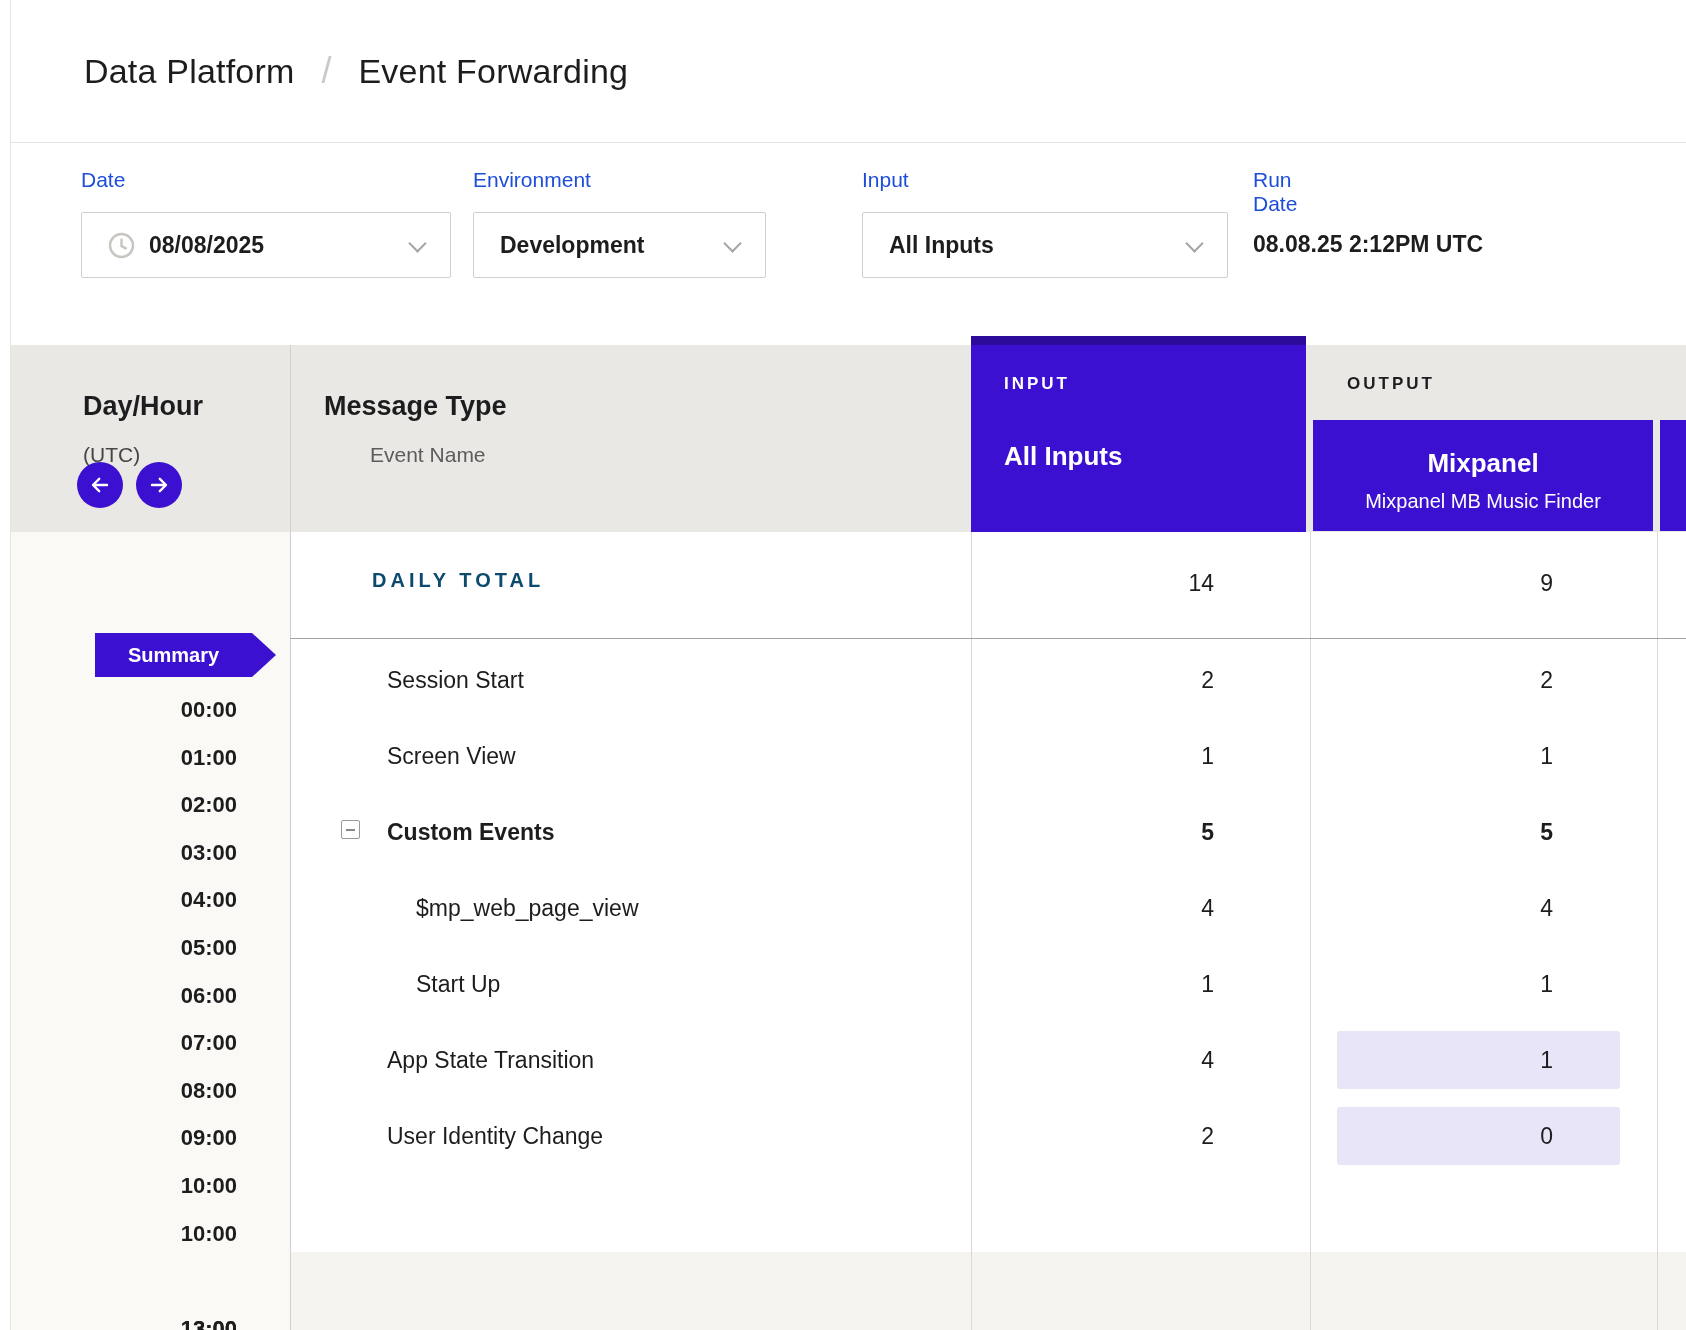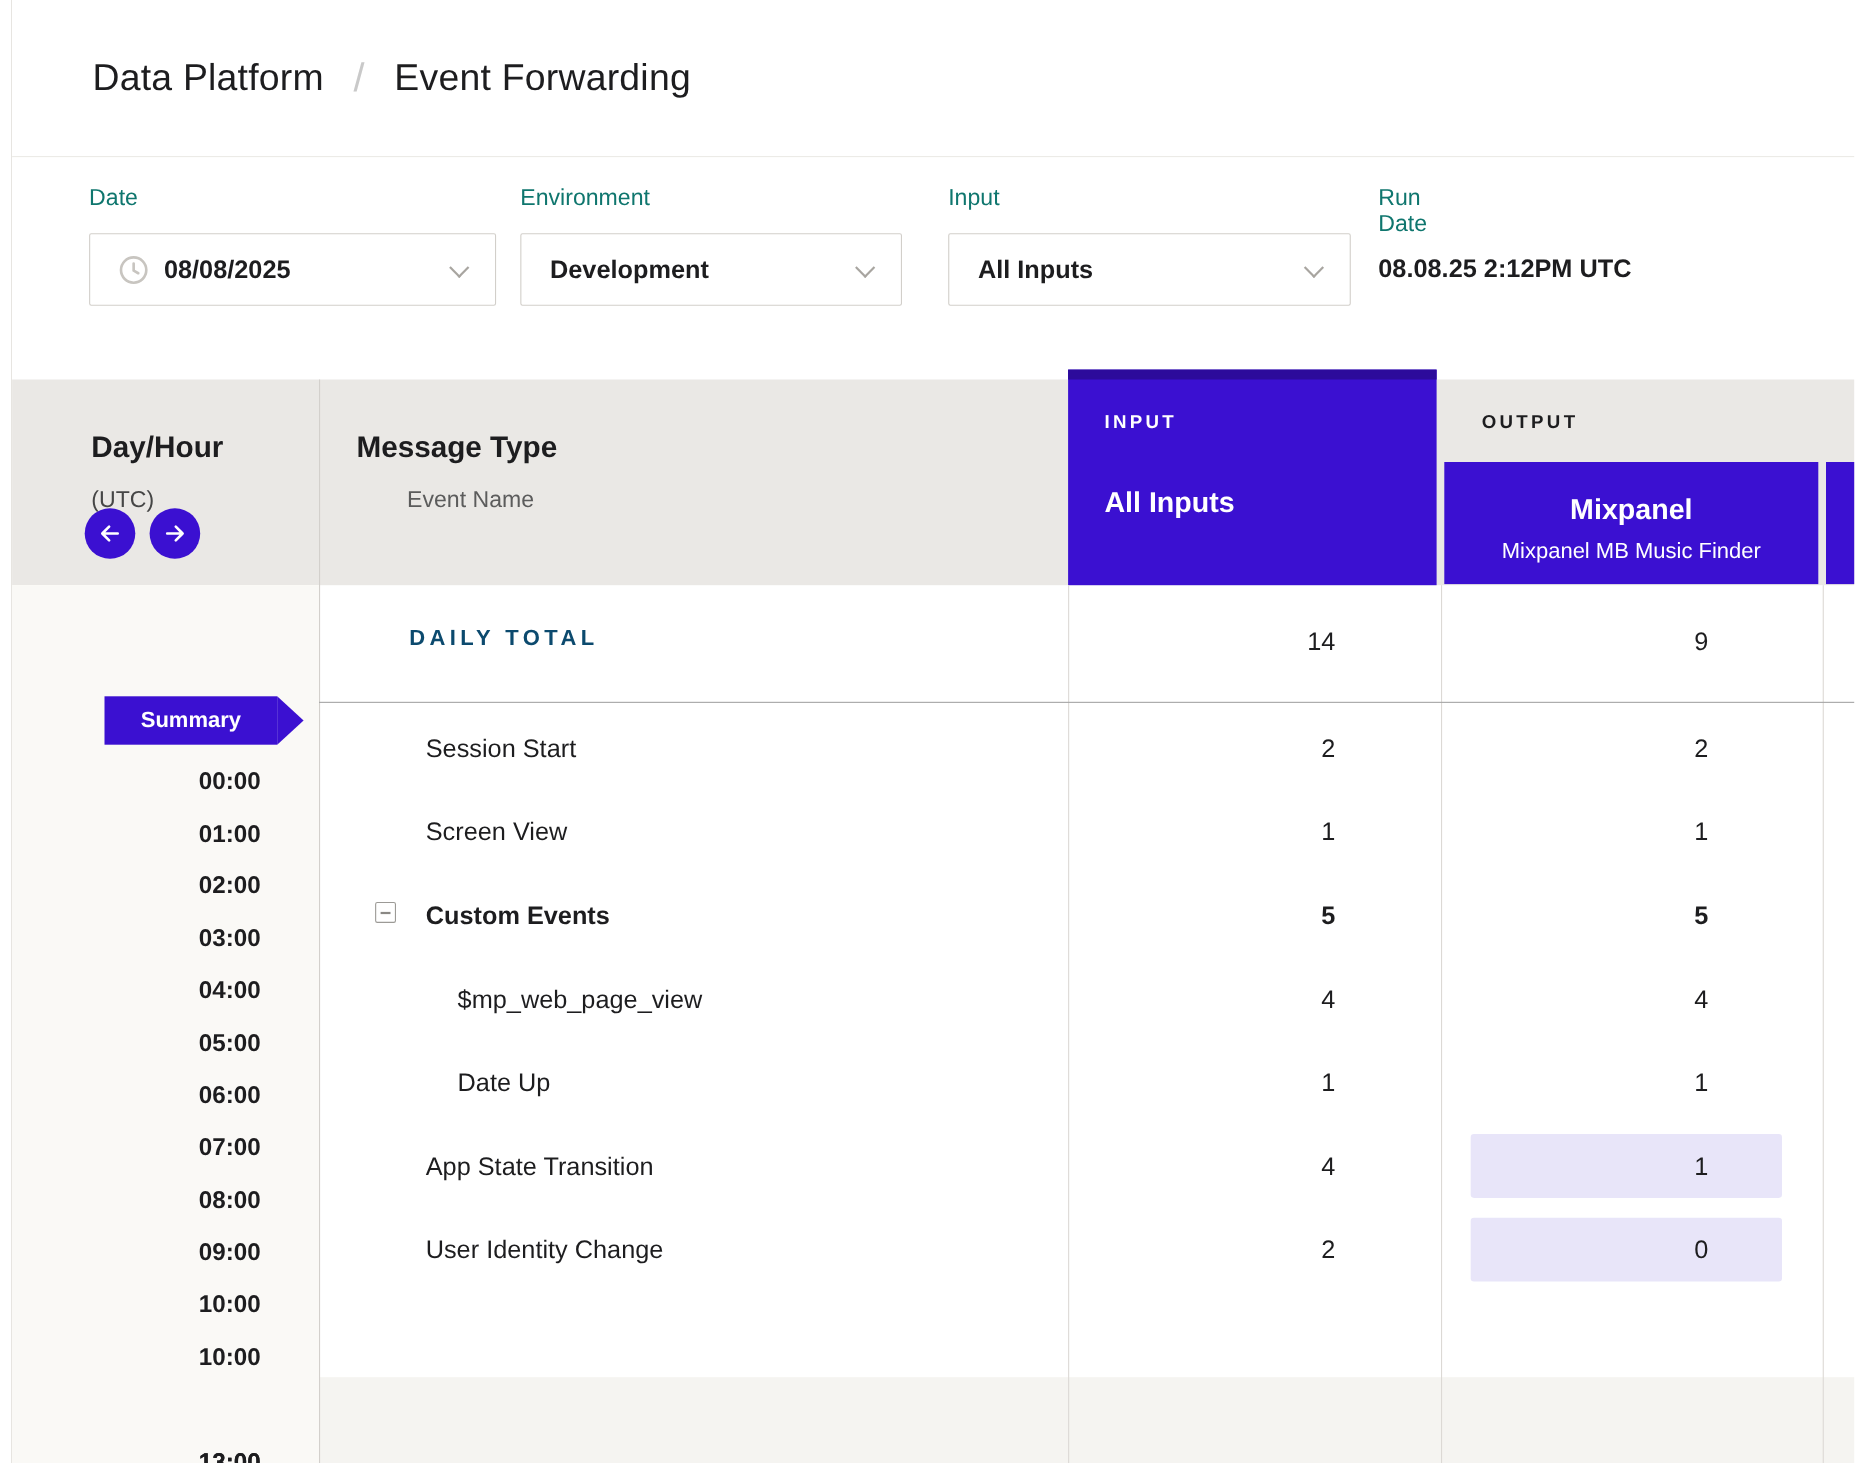--- a/index.html
+++ b/index.html
@@ -26,21 +26,21 @@
     position:absolute;left:11px;right:0;top:0;height:143px;
     display:flex;align-items:center;padding-left:73px;
     border-bottom:1px solid #e8e6e2;background:#fff;
   }
   .crumb{font-size:34px;font-weight:500;letter-spacing:.2px;}
   .crumb-sep{font-size:36px;font-weight:300;color:#c9c9c9;margin:0 27px;}
 
   
   .filters{position:absolute;left:11px;right:0;top:143px;height:202px;background:#fff;}
   .filter-group{position:absolute;top:0;}
-  .filter-label{position:absolute;top:25px;font-size:21px;color:#0f766e;font-weight:400;}
+  .filter-label{position:absolute;top:25px;font-size:21px;color:#1d4ed8;font-weight:400;}
   .select-box{
     position:absolute;top:69px;height:66px;border:1px solid #d2cfca;border-radius:2px;
     background:#fff;display:flex;align-items:center;padding:0 26px;cursor:pointer;
   }
   .select-value{font-size:23px;font-weight:700;text-align:center;}
   .chevron{
     position:absolute;right:26px;top:24px;width:13px;height:13px;
     border-right:2.5px solid #a8a5a0;border-bottom:2.5px solid #a8a5a0;
     transform:rotate(45deg);
   }
@@ -150,21 +150,21 @@
           <circle cx="13.5" cy="13.5" r="11.5" fill="none" stroke="#c8c5c0" stroke-width="2.4"></circle>
           <path d="M13.5 7.5v6.5l4.2 2.4" fill="none" stroke="#c8c5c0" stroke-width="2.4" stroke-linecap="round"></path>
         </svg>
         <span class="select-value">08/08/2025</span>
         <span class="chevron"></span>
       </div>
     </div>
 
     <div class="filter-group" style="left:462px;">
       <div class="filter-label">Environment</div>
-      <div class="select-box" style="left:0;width:347px;">
+      <div class="select-box" style="left:0;width:293px;">
         <span class="select-value">Development</span>
         <span class="chevron"></span>
       </div>
     </div>
 
     <div class="filter-group" style="left:851px;">
       <div class="filter-label">Input</div>
       <div class="select-box" style="left:0;width:366px;">
         <span class="select-value">All Inputs</span>
         <span class="chevron"></span>
@@ -236,21 +236,21 @@
     <span class="row-label">Custom Events</span>
     <span class="cell-in">5</span>
     <span class="cell-out">5</span>
   </div>
   <div class="row indent" style="top:870px;padding-left:24px;">
     <span class="row-label">$mp_web_page_view</span>
     <span class="cell-in">4</span>
     <span class="cell-out">4</span>
   </div>
   <div class="row indent" style="top:946px;">
-    <span class="row-label">Date Up</span>
+    <span class="row-label">Start Up</span>
     <span class="cell-in">1</span>
     <span class="cell-out">1</span>
   </div>
   <div class="row" style="top:1022px;">
     <span class="row-label">App State Transition</span>
     <span class="cell-in">4</span>
     <span class="cell-hl"></span>
     <span class="cell-out on-hl">1</span>
   </div>
   <div class="row" style="top:1098px;">

